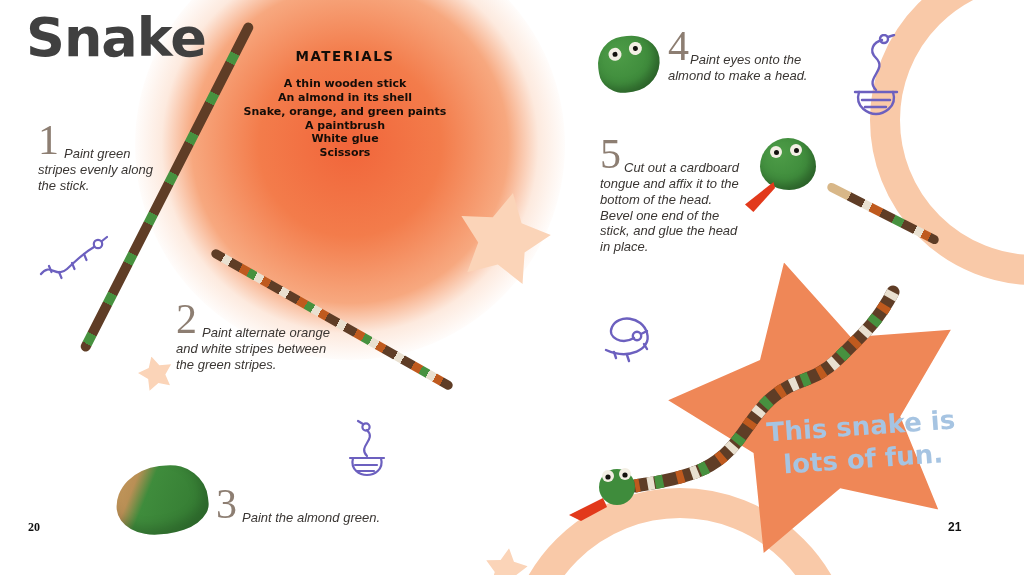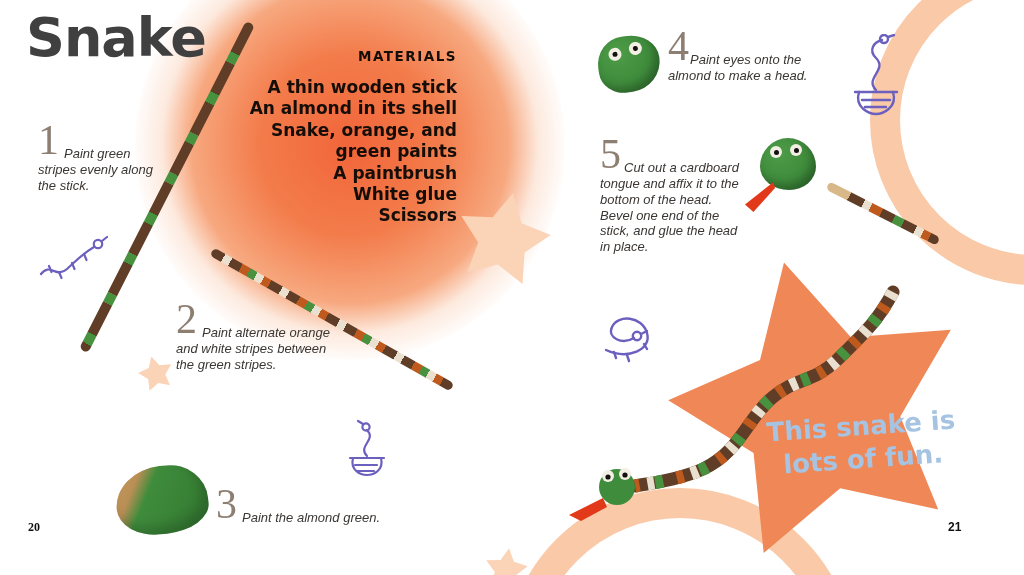--- a/index.html
+++ b/index.html
@@ -38,23 +38,23 @@
   #almond{position:absolute;left:116px;top:466px;width:92px;height:68px;transform:rotate(-6deg);z-index:2;
           border-radius:55% 45% 52% 48%/62% 58% 42% 46%;
           background:linear-gradient(118deg,#c79a5e 0%,#b98f55 22%,#3f8c3c 36%,#357c33 85%);
           box-shadow:inset -6px -8px 12px rgba(0,0,0,.18);}
   .doodle{position:absolute;z-index:2;}
   #snake-final{position:absolute;left:555px;top:265px;z-index:2;}
 
   
   .title{position:absolute;left:26px;top:6px;z-index:3;font-family:"DejaVu Sans",sans-serif;
          font-weight:800;font-size:54px;letter-spacing:-1px;color:#404040;margin:0;}
-  .materials{position:absolute;left:233px;top:48px;width:224px;text-align:right;color:#140d08;z-index:3;}
+  .materials{position:absolute;left:233px;top:48px;width:224px;text-align:center;color:#140d08;z-index:3;}
   .materials-heading{font-family:"DejaVu Sans",sans-serif;font-weight:800;font-size:13.5px;letter-spacing:1.5px;margin-bottom:13px;}
-  .materials-item{font-family:"DejaVu Sans",sans-serif;font-weight:700;font-size:17px;line-height:1.26;}
+  .materials-item{font-family:"DejaVu Sans",sans-serif;font-weight:700;font-size:11px;line-height:1.26;}
   .step{position:absolute;z-index:3;}
   .step .num{position:absolute;left:0;top:-27px;font-family:"Liberation Serif",serif;
              font-size:42px;line-height:1;color:#8d7e72;}
   .step p{margin:0;font-size:13px;line-height:1.22;text-indent:26px;font-style:italic;}
   #step1{left:38px;top:146px;width:128px;}
   #step2{left:176px;top:325px;width:162px;}
   #step3{left:216px;top:510px;width:176px;}
   #step4{left:668px;top:52px;width:154px;}
   #step4 p{text-indent:22px;}
   #step5{left:600px;top:160px;width:140px;}

